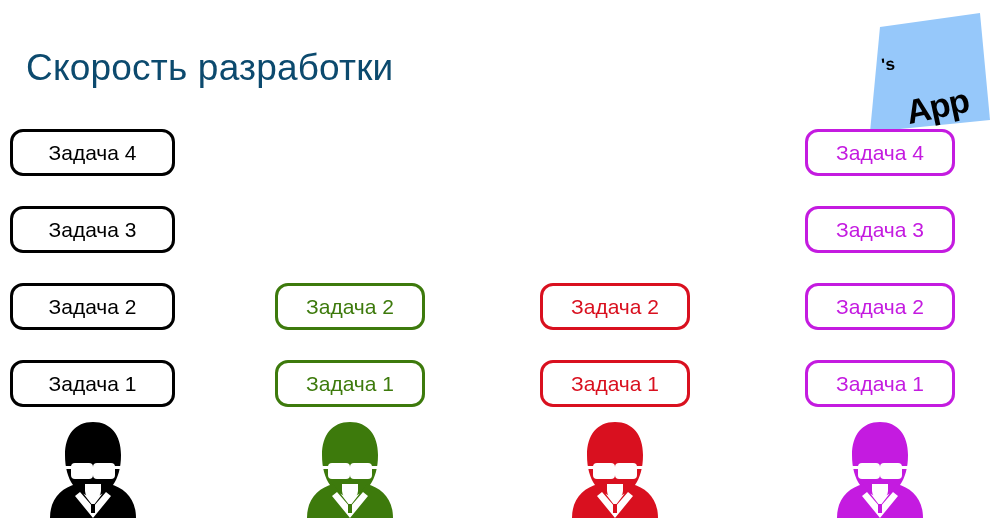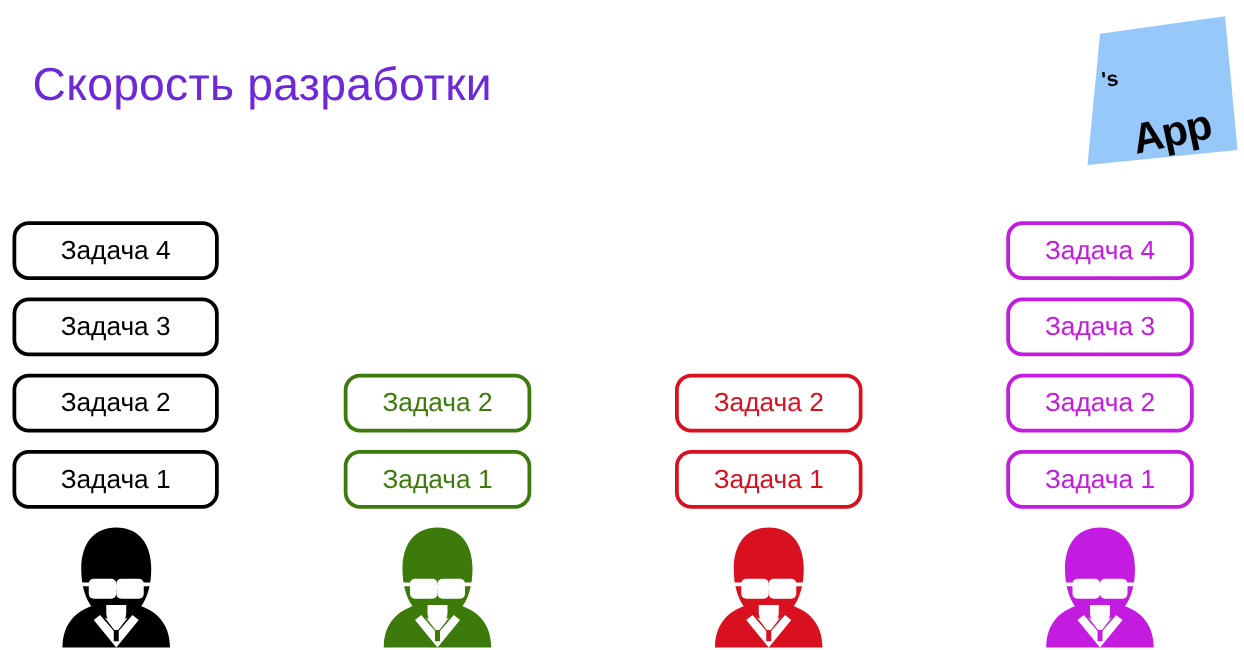--- a/index.html
+++ b/index.html
@@ -16,21 +16,21 @@
     background: #ffffff;
   }
 
   
   .slide-title {
     position: absolute;
     left: 26px;
     top: 46px;
     font-size: 37px;
     line-height: 44px;
-    color: #6d28d9;
+    color: #0c4a6e;
     letter-spacing: 0.2px;
     white-space: nowrap;
     font-weight: 400;
   }
 
   
   .logo {
     position: absolute;
     left: 862px;
     top: 8px;
@@ -75,21 +75,21 @@
     position: absolute;
     bottom: 0;
     display: flex;
     flex-direction: column;
     align-items: stretch;
   }
   .cards {
     display: flex;
     flex-direction: column;
     justify-content: flex-end;
-    gap: 14px;
+    gap: 30px;
   }
   .card {
     height: 47px;
     box-sizing: border-box;
     border: 3px solid #000000;
     border-radius: 13px;
     background: #ffffff;
     display: flex;
     align-items: center;
     justify-content: center;

